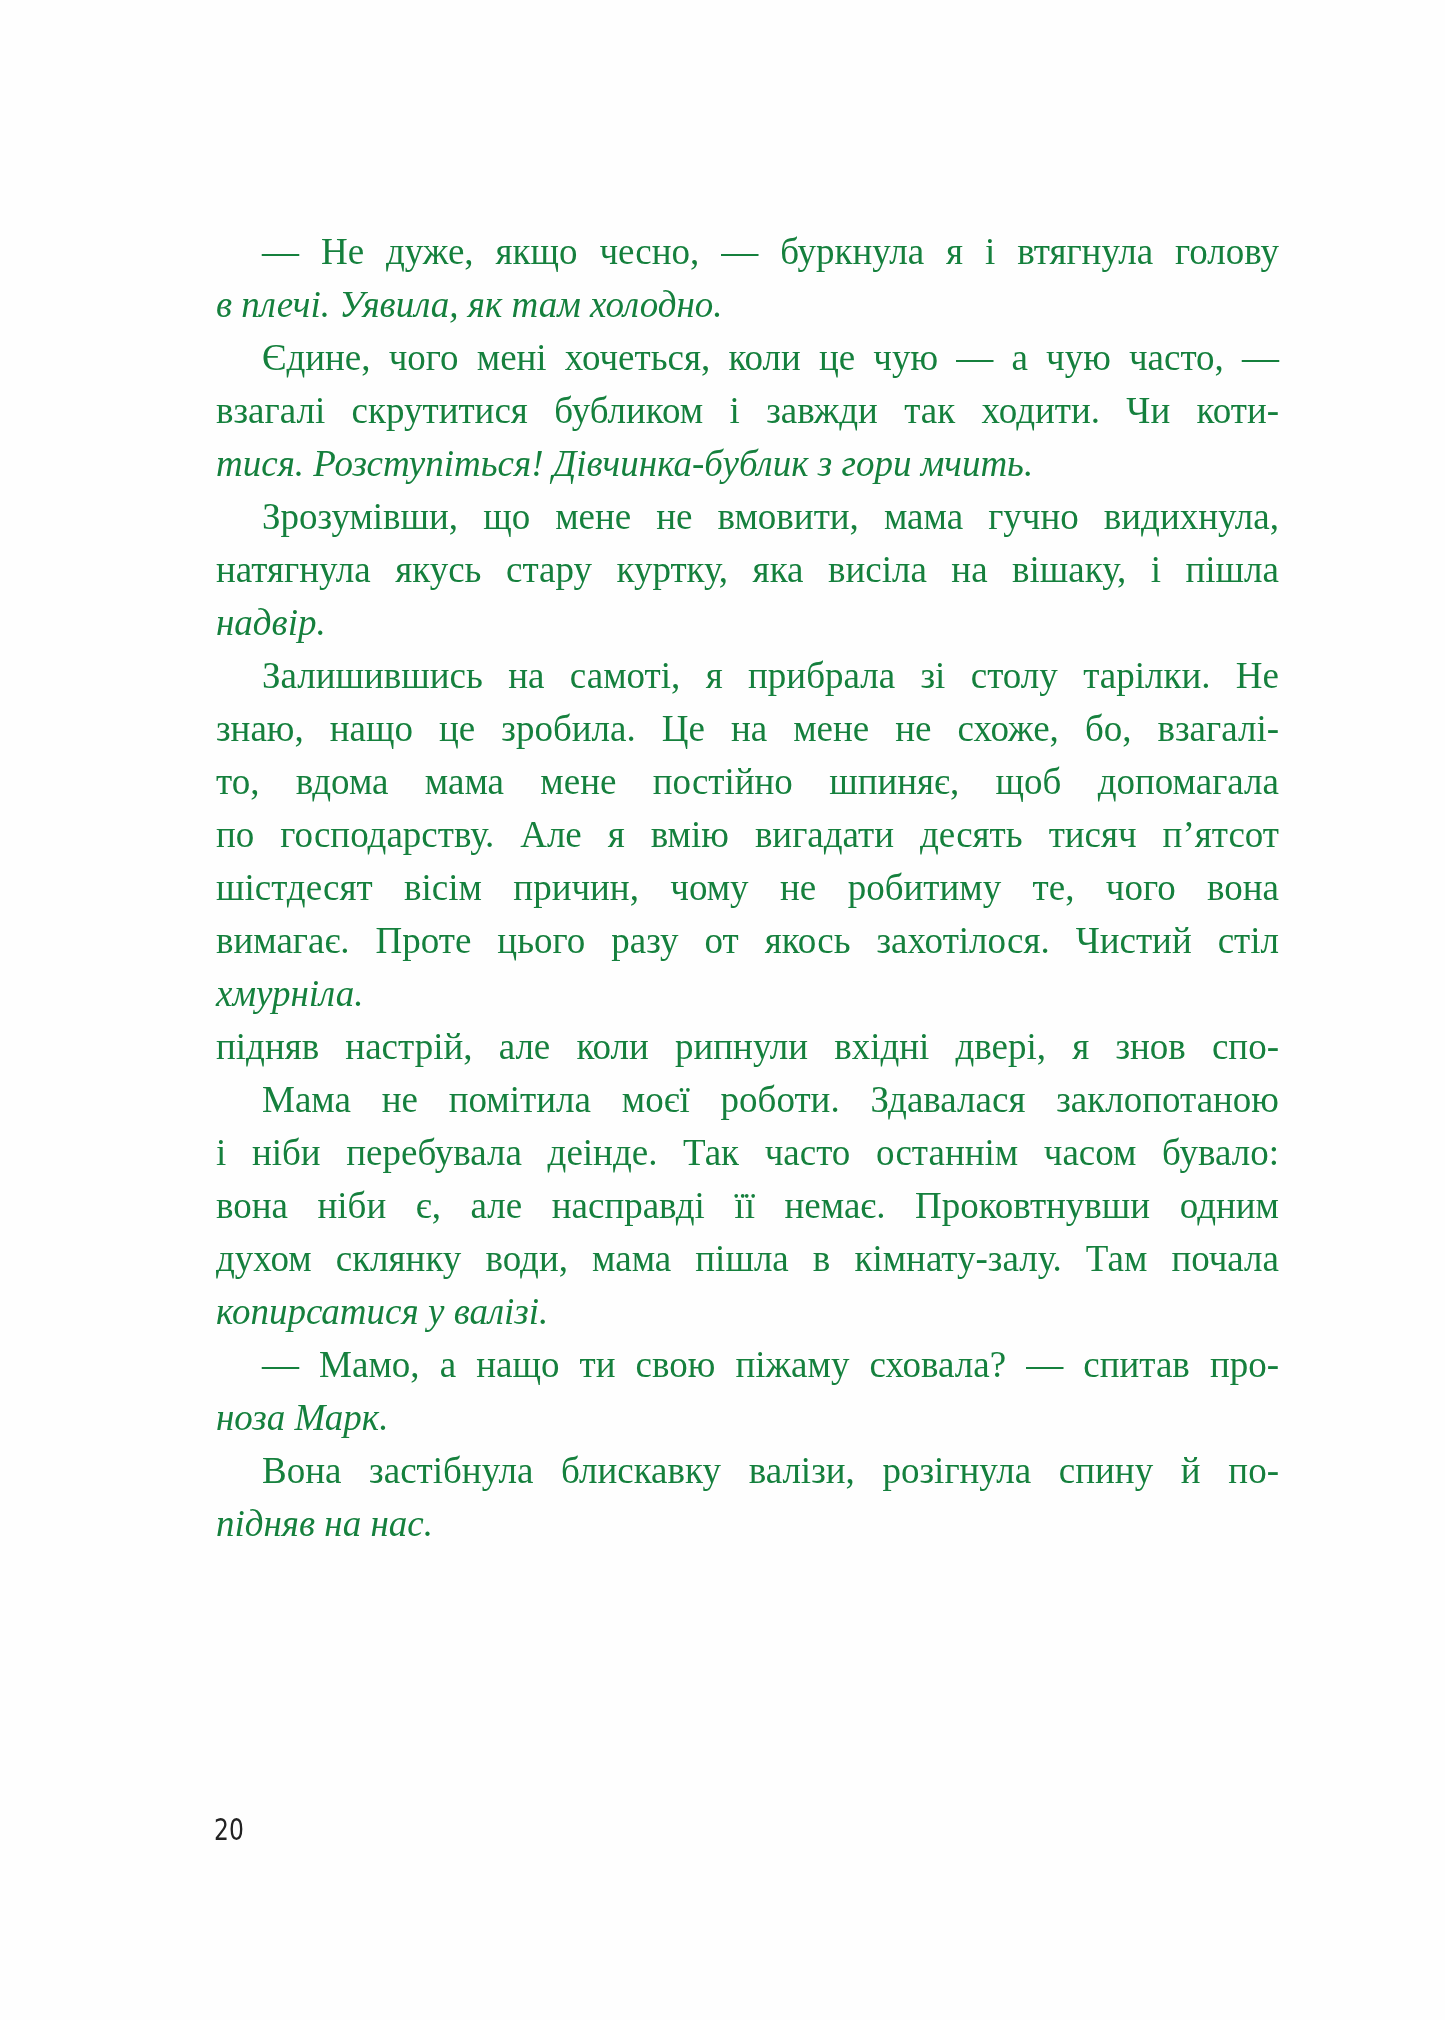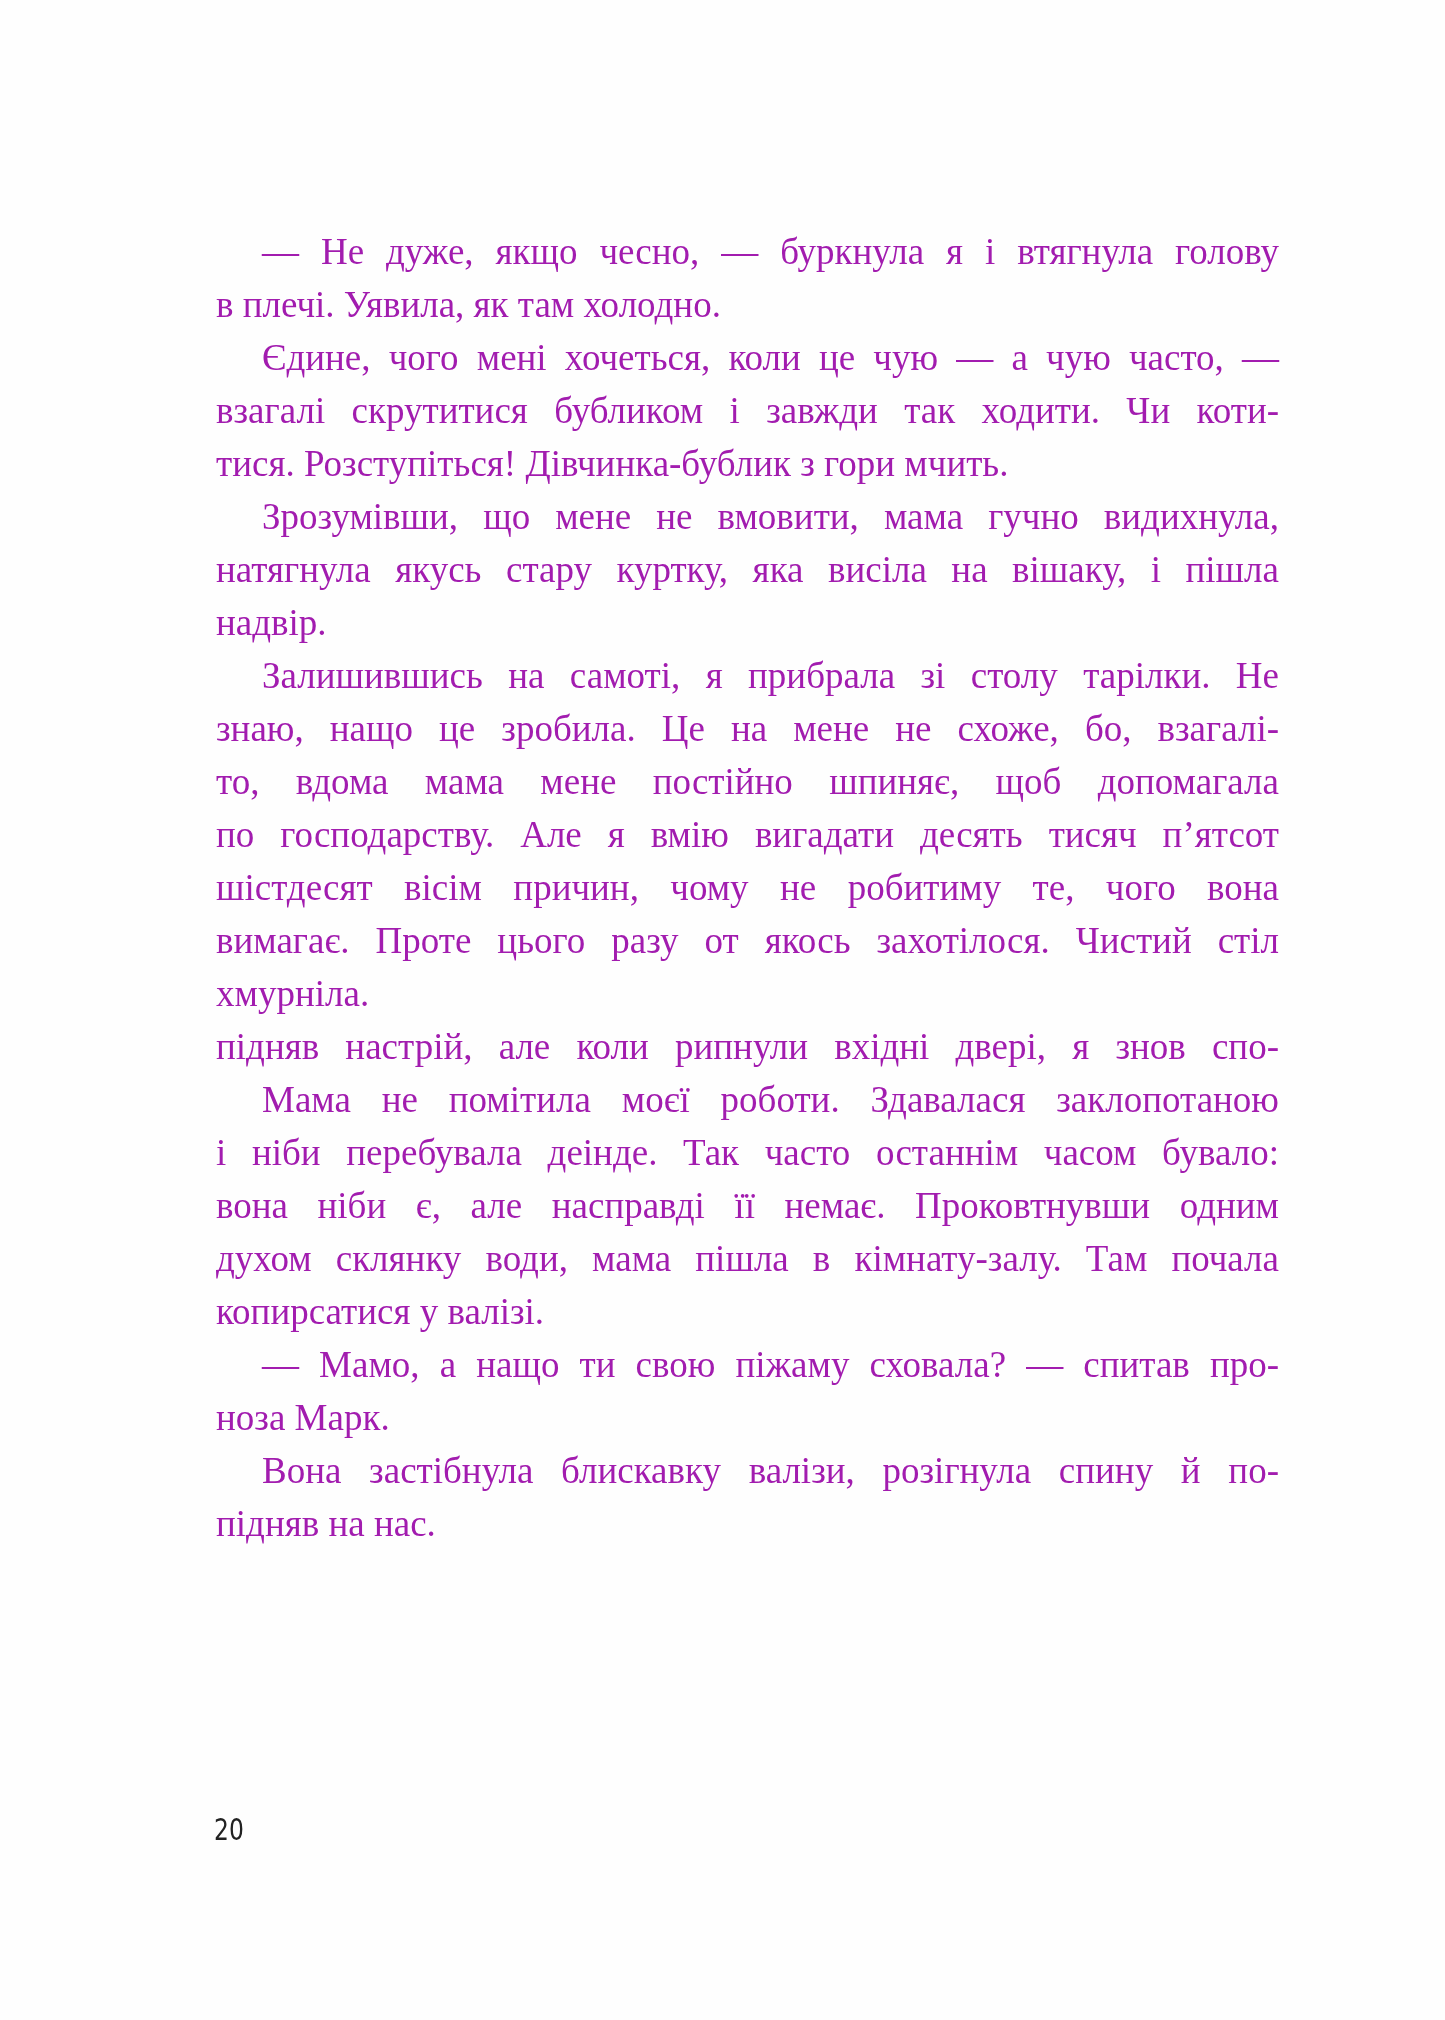--- a/index.html
+++ b/index.html
@@ -15,34 +15,35 @@
     overflow: hidden;
   }
   .text-block {
     position: absolute;
     left: 216px;
     top: 225px;
     width: 1063px;
     font-family: "Liberation Serif", serif;
     font-size: 37px;
     line-height: 53px;
-    color: #a21caf;
+    color: #15803d;
     font-kerning: normal;
   }
   .para {
     margin: 0;
     padding: 0;
   }
   .line {
     text-align: justify;
     text-align-last: justify;
   }
   .line.last {
     text-align: right;
     text-align-last: left;
+    font-style: italic;
   }
   .line.first {
     text-indent: 46px;
   }
   .page-number {
     position: absolute;
     left: 214px;
     top: 1812px;
     font-family: "DejaVu Sans", sans-serif;
     font-size: 30px;

